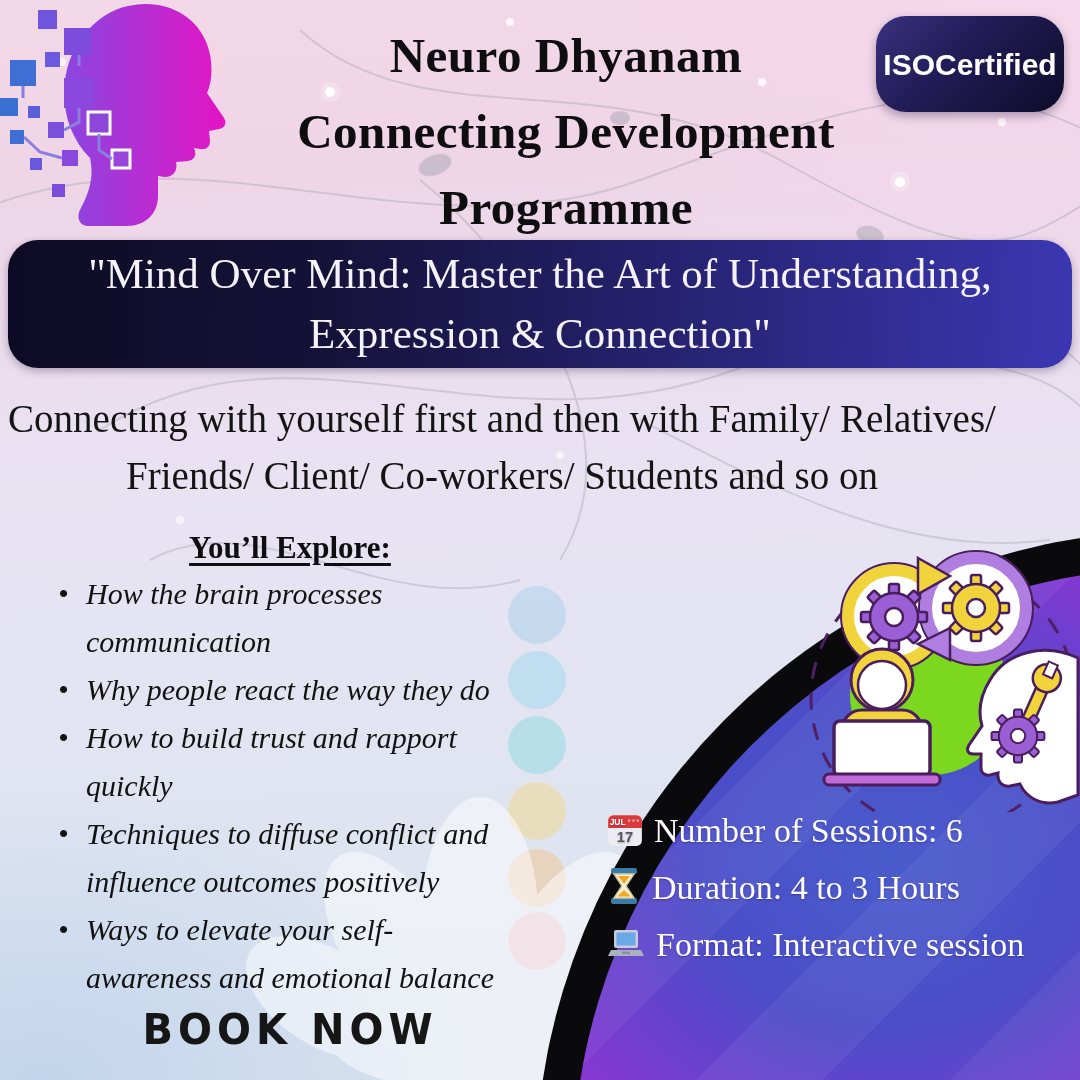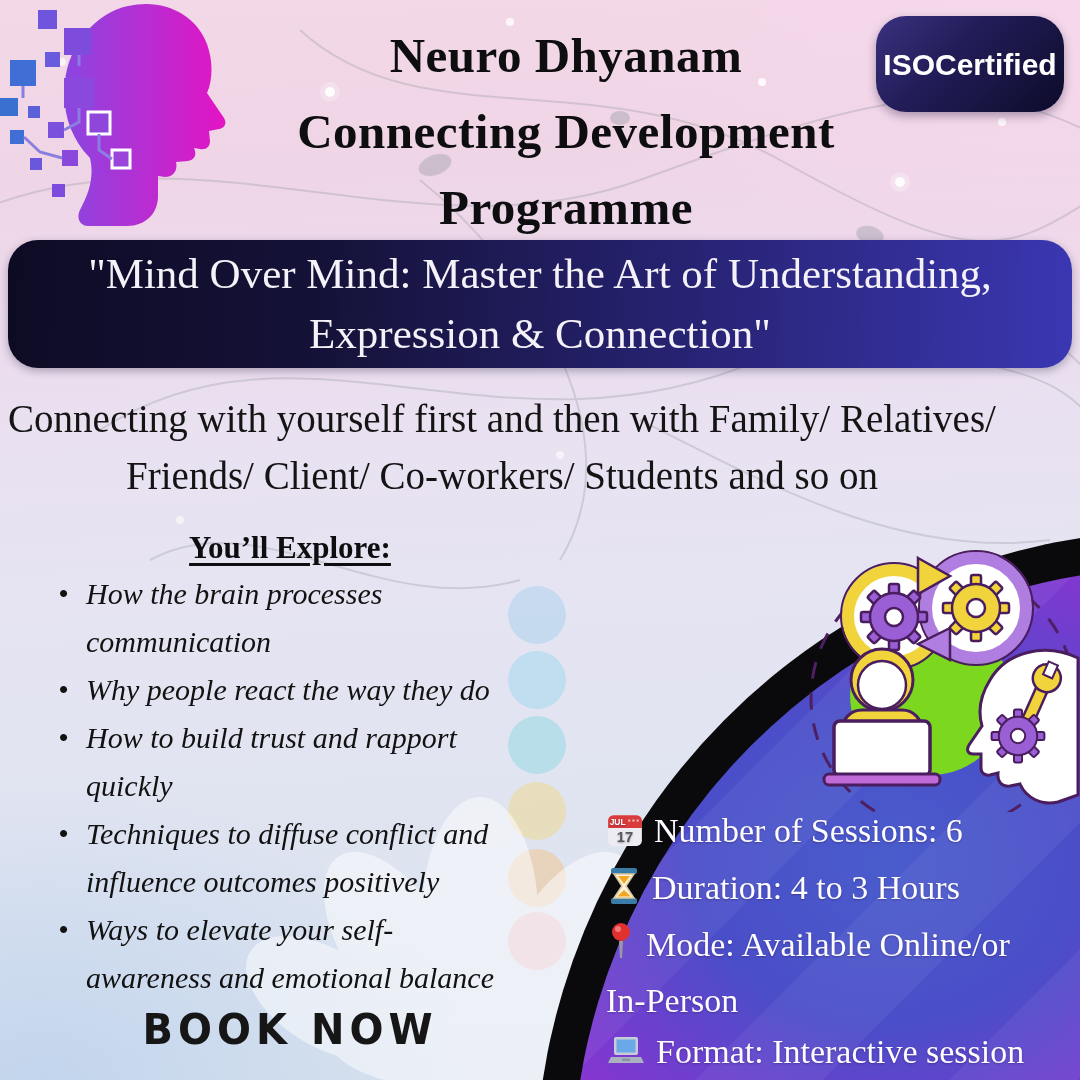--- a/index.html
+++ b/index.html
@@ -312,26 +312,20 @@
             <rect x="29" y="9" width="2" height="2" fill="#f3b9b9"></rect>
             <text x="18" y="30" font-family="Liberation Sans,sans-serif" font-size="14" font-weight="bold" fill="#56565e" text-anchor="middle">17</text>
           </svg></span><span>Number of Sessions: 6</span></div>
     <div class="detail"><span class="ic"><svg width="36" height="38" viewBox="0 0 36 38">
             <rect x="5" y="1" width="26" height="6" rx="2" fill="#3a7ca8"></rect>
             <rect x="5" y="31" width="26" height="6" rx="2" fill="#3a7ca8"></rect>
             <path d="M8,7 L28,7 L20,19 L28,31 L8,31 L16,19 Z" fill="#fdf3dd" stroke="#d8c89c" stroke-width="1.5"></path>
             <path d="M12,9 L24,9 L18,17 Z" fill="#f5a623"></path>
             <path d="M18,23 L25,29.5 L11,29.5 Z" fill="#f5a623"></path>
           </svg></span><span>Duration: 4 to 3 Hours</span></div>
-    <div class="detail"><span class="ic"><svg width="30" height="40" viewBox="0 0 30 40">
-            <circle cx="15" cy="10" r="9" fill="#e03030"></circle>
-            <circle cx="12" cy="7" r="3" fill="#f07a7a"></circle>
-            <polygon points="13,19 17,19 16,36 14,36" fill="#9a9aa2"></polygon>
-          </svg></span><span>Mode: Available Online/or
-In-Person</span></div>
     <div class="detail"><span class="ic"><svg width="40" height="36" viewBox="0 0 40 36">
             <rect x="8" y="4" width="24" height="18" rx="2" fill="#c8ccd8"></rect>
             <rect x="10.5" y="6.5" width="19" height="13" fill="#6aa8e8"></rect>
             <path d="M5,24 L35,24 L38,30 L2,30 Z" fill="#aab2c0"></path>
             <rect x="16" y="25.5" width="8" height="2.5" fill="#8a92a2"></rect>
           </svg></span><span>Format: Interactive session</span></div>
   </div>
 
 </div>
 

